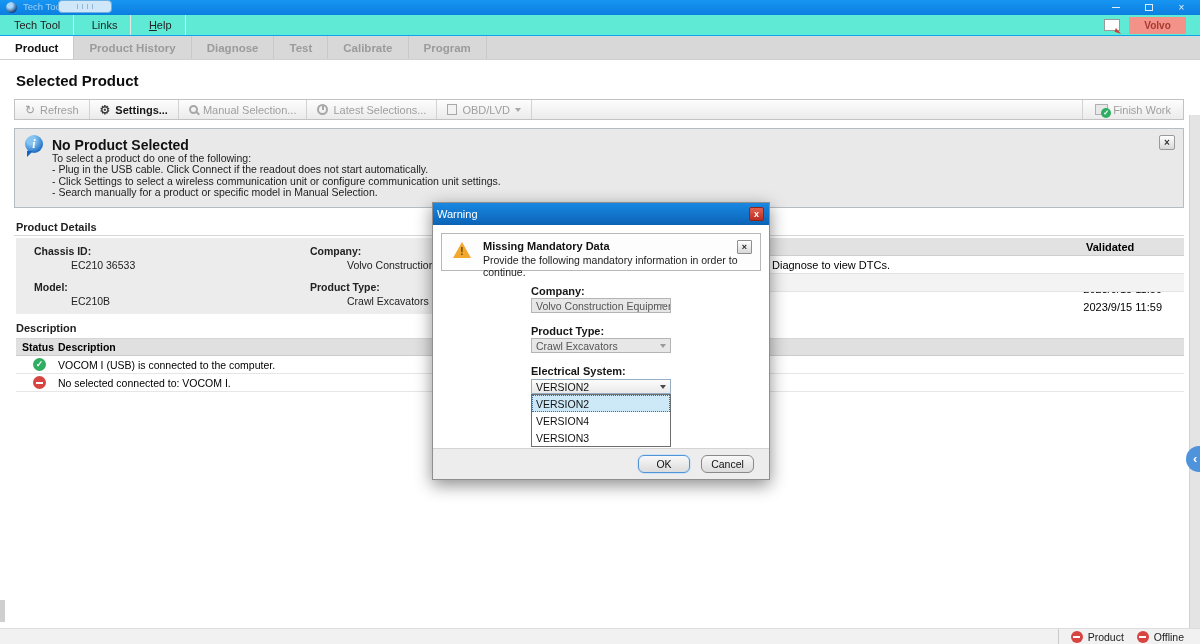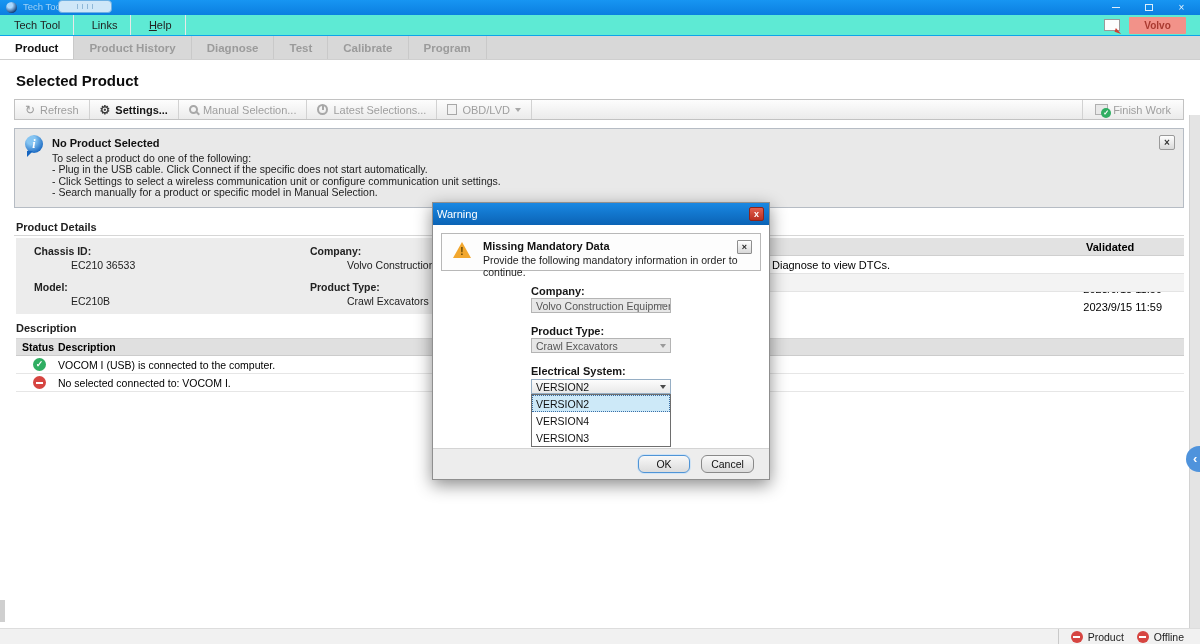--- a/index.html
+++ b/index.html
@@ -72,21 +72,21 @@
 
   
   .infopanel { position:absolute; left:14px; top:128px; width:1170px; height:80px;
                background:#e9e9e9; border:1px solid #b6bcc4; }
   .info-icon { position:absolute; left:10px; top:6px; width:18px; height:18px; border-radius:50%;
                background:radial-gradient(circle at 35% 28%, #86c5f2 0 25%, #1565c0 80%);
                color:#fff; font-family:"Liberation Serif", serif; font-style:italic; font-weight:bold;
                font-size:12px; text-align:center; line-height:18px; }
   .info-icon::after { content:""; position:absolute; left:2px; bottom:-4px; width:0; height:0;
                border-top:6px solid #1565c0; border-right:6px solid transparent; }
-  .info-title { position:absolute; left:37px; top:8px; font-size:11px; font-weight:bold; color:#111; }
+  .info-title { position:absolute; left:37px; top:8px; font-size:14px; font-weight:bold; color:#111; }
   .info-lines { position:absolute; left:37px; top:24px; font-size:10.5px; color:#1c1c1c; line-height:11.3px; }
   .info-close { position:absolute; right:8px; top:6px; width:16px; height:15px; border:1px solid #9a9a9a;
                 border-radius:2px; background:linear-gradient(#fefefe,#d9d9d9); font-size:10px;
                 font-weight:bold; color:#333; text-align:center; line-height:13px; }
 
   
   .section-label { position:absolute; font-size:11px; font-weight:bold; color:#222; }
   .rule { position:absolute; left:14px; width:1170px; border-top:1px solid #d6d6d6; }
   .pd-panel { position:absolute; left:16px; top:238px; width:600px; height:76px; background:#ececec; }
   .f-label { position:absolute; font-size:10.5px; font-weight:bold; color:#222; }
@@ -243,21 +243,21 @@
         </span>
       <span>Finish Work</span>
     </div>
   </div>
 
   <div class="infopanel">
     <div class="info-icon">i</div>
     <div class="info-title">No Product Selected</div>
     <div class="info-lines">
       <div>To select a product do one of the following:</div>
-      <div>- Plug in the USB cable. Click Connect if the specific does not start automatically.</div>
+      <div>- Plug in the USB cable. Click Connect if the readout does not start automatically.</div>
       <div>- Click Settings to select a wireless communication unit or configure communication unit settings.</div>
       <div>- Search manually for a product or specific model in Manual Selection.</div>
     </div>
     <div class="info-close">×</div>
   </div>
 
   <div class="section-label" style="left:16px; top:221px;">Product Details</div>
   <div class="rule" style="top:235px;"></div>
   <div class="pd-panel">
     <span class="f-label" style="left:18px; top:7px;">Chassis ID:</span>

